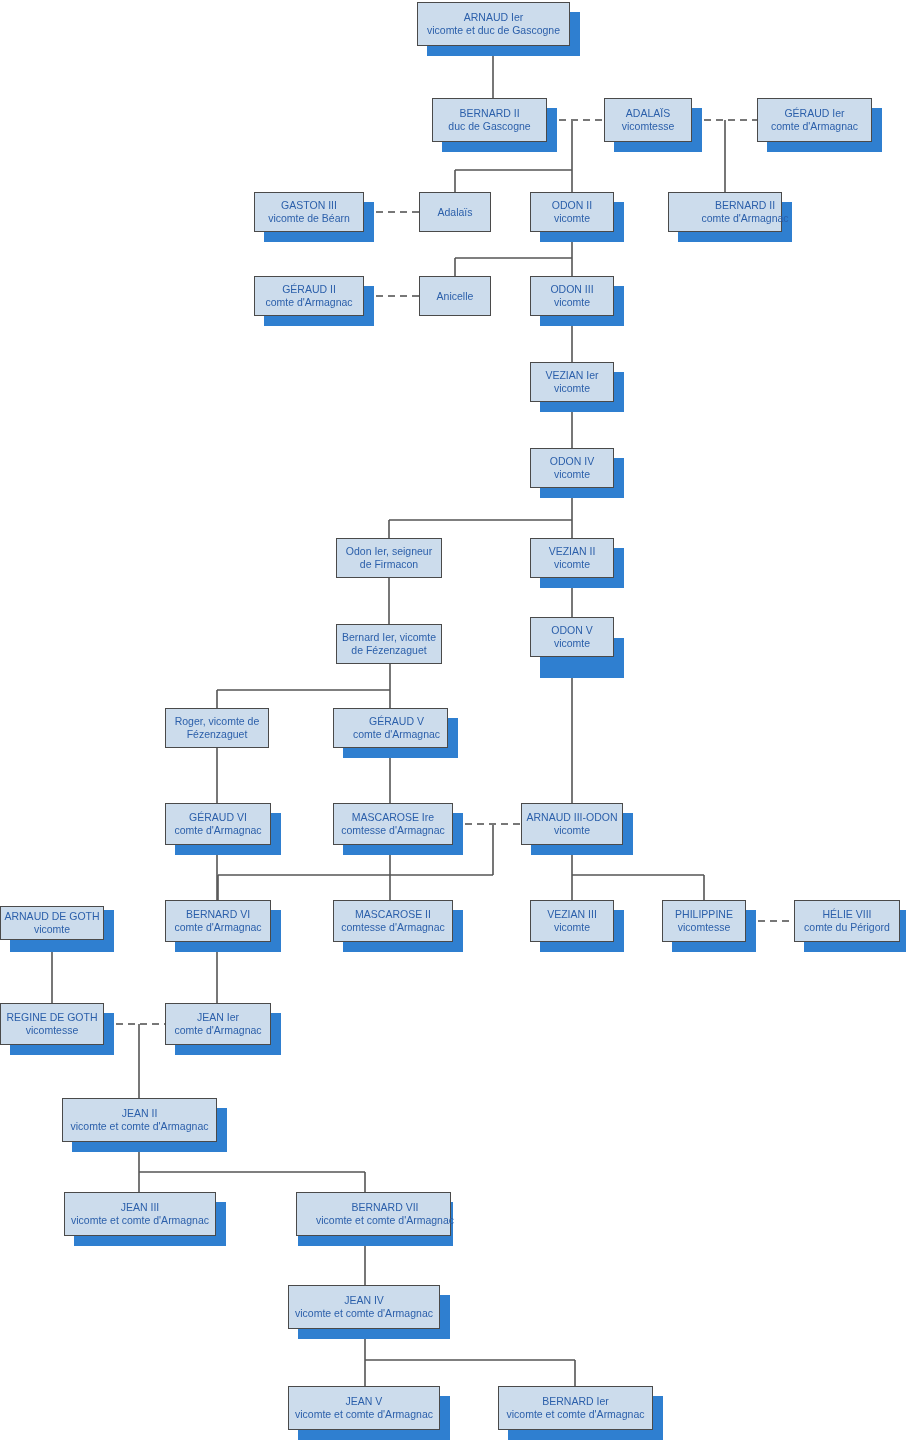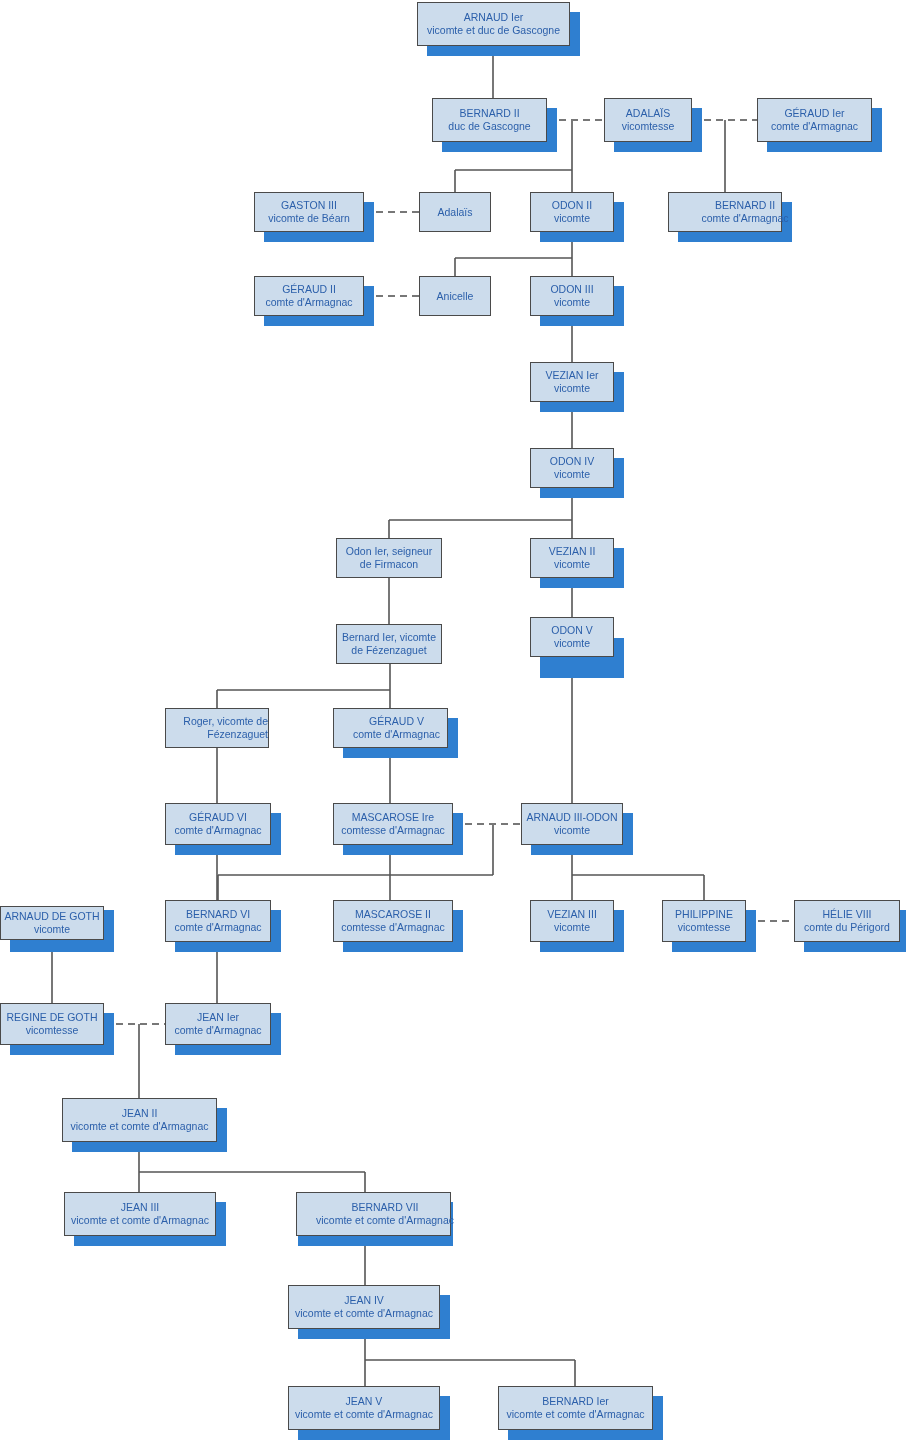--- a/index.html
+++ b/index.html
@@ -147,21 +147,21 @@
       <span class="l2">vicomte</span>
     </div>
     <div class="node" style="left: 336px; top: 624px; width: 106px; height: 40px;">
       <span class="l1">Bernard Ier, vicomte</span>
       <span class="l2">de Fézenzaguet</span>
     </div>
     <div class="node" style="left: 530px; top: 617px; width: 84px; height: 40px;">
       <span class="l1">ODON V</span>
       <span class="l2">vicomte</span>
     </div>
-    <div class="node" style="left: 165px; top: 708px; width: 104px; height: 40px; align-items: flex-end;">
+    <div class="node" style="left: 165px; top: 708px; width: 104px; height: 40px;">
       <span class="l1">Roger, vicomte de</span>
       <span class="l2">Fézenzaguet</span>
     </div>
     <div class="node" style="left: 333px; top: 708px; width: 115px; height: 40px; padding-left: 12px;">
       <span class="l1">GÉRAUD V</span>
       <span class="l2">comte d'Armagnac</span>
     </div>
     <div class="node" style="left: 165px; top: 803px; width: 106px; height: 42px;">
       <span class="l1">GÉRAUD VI</span>
       <span class="l2">comte d'Armagnac</span>

